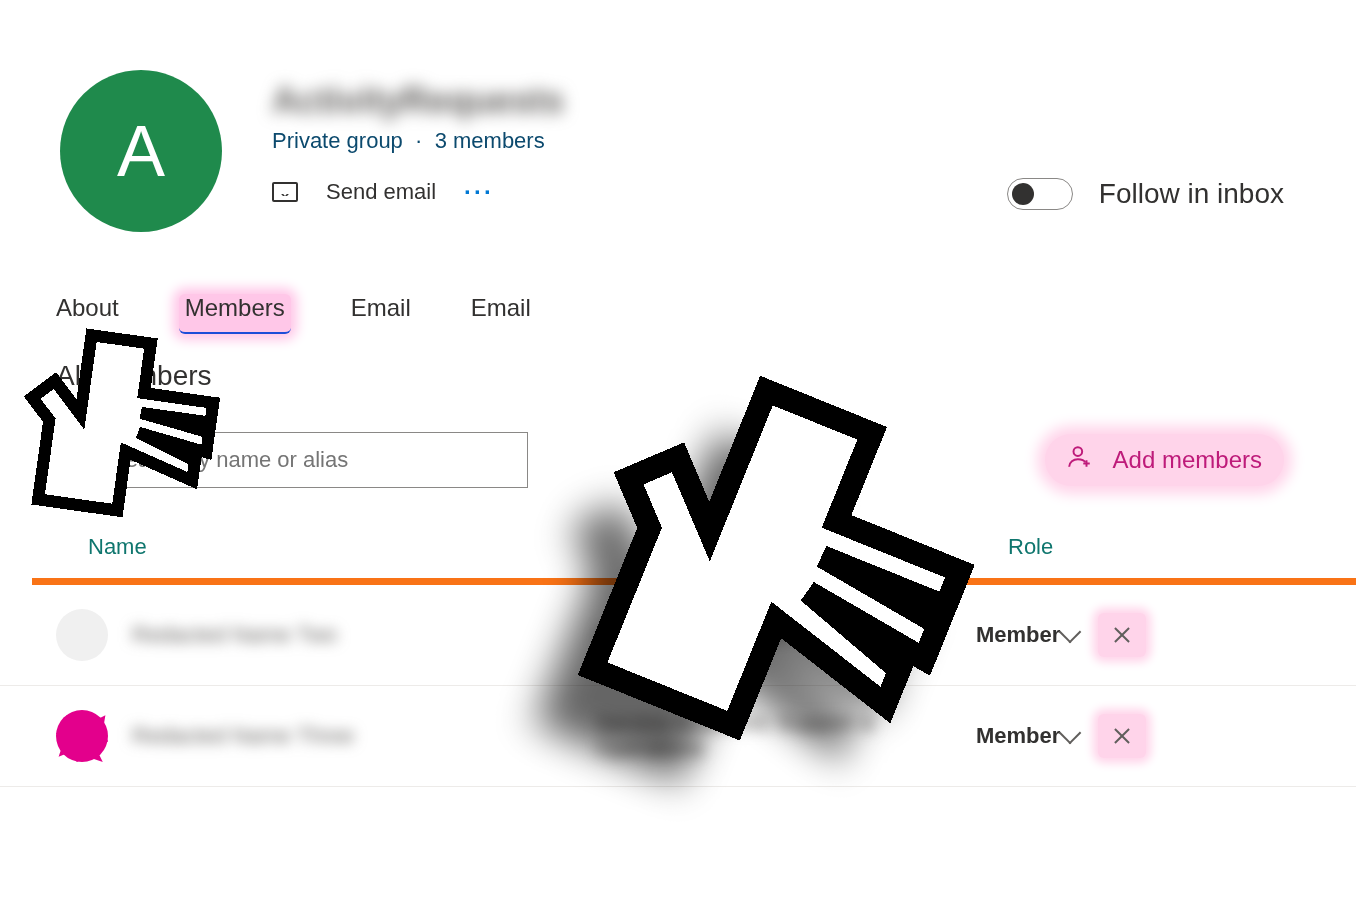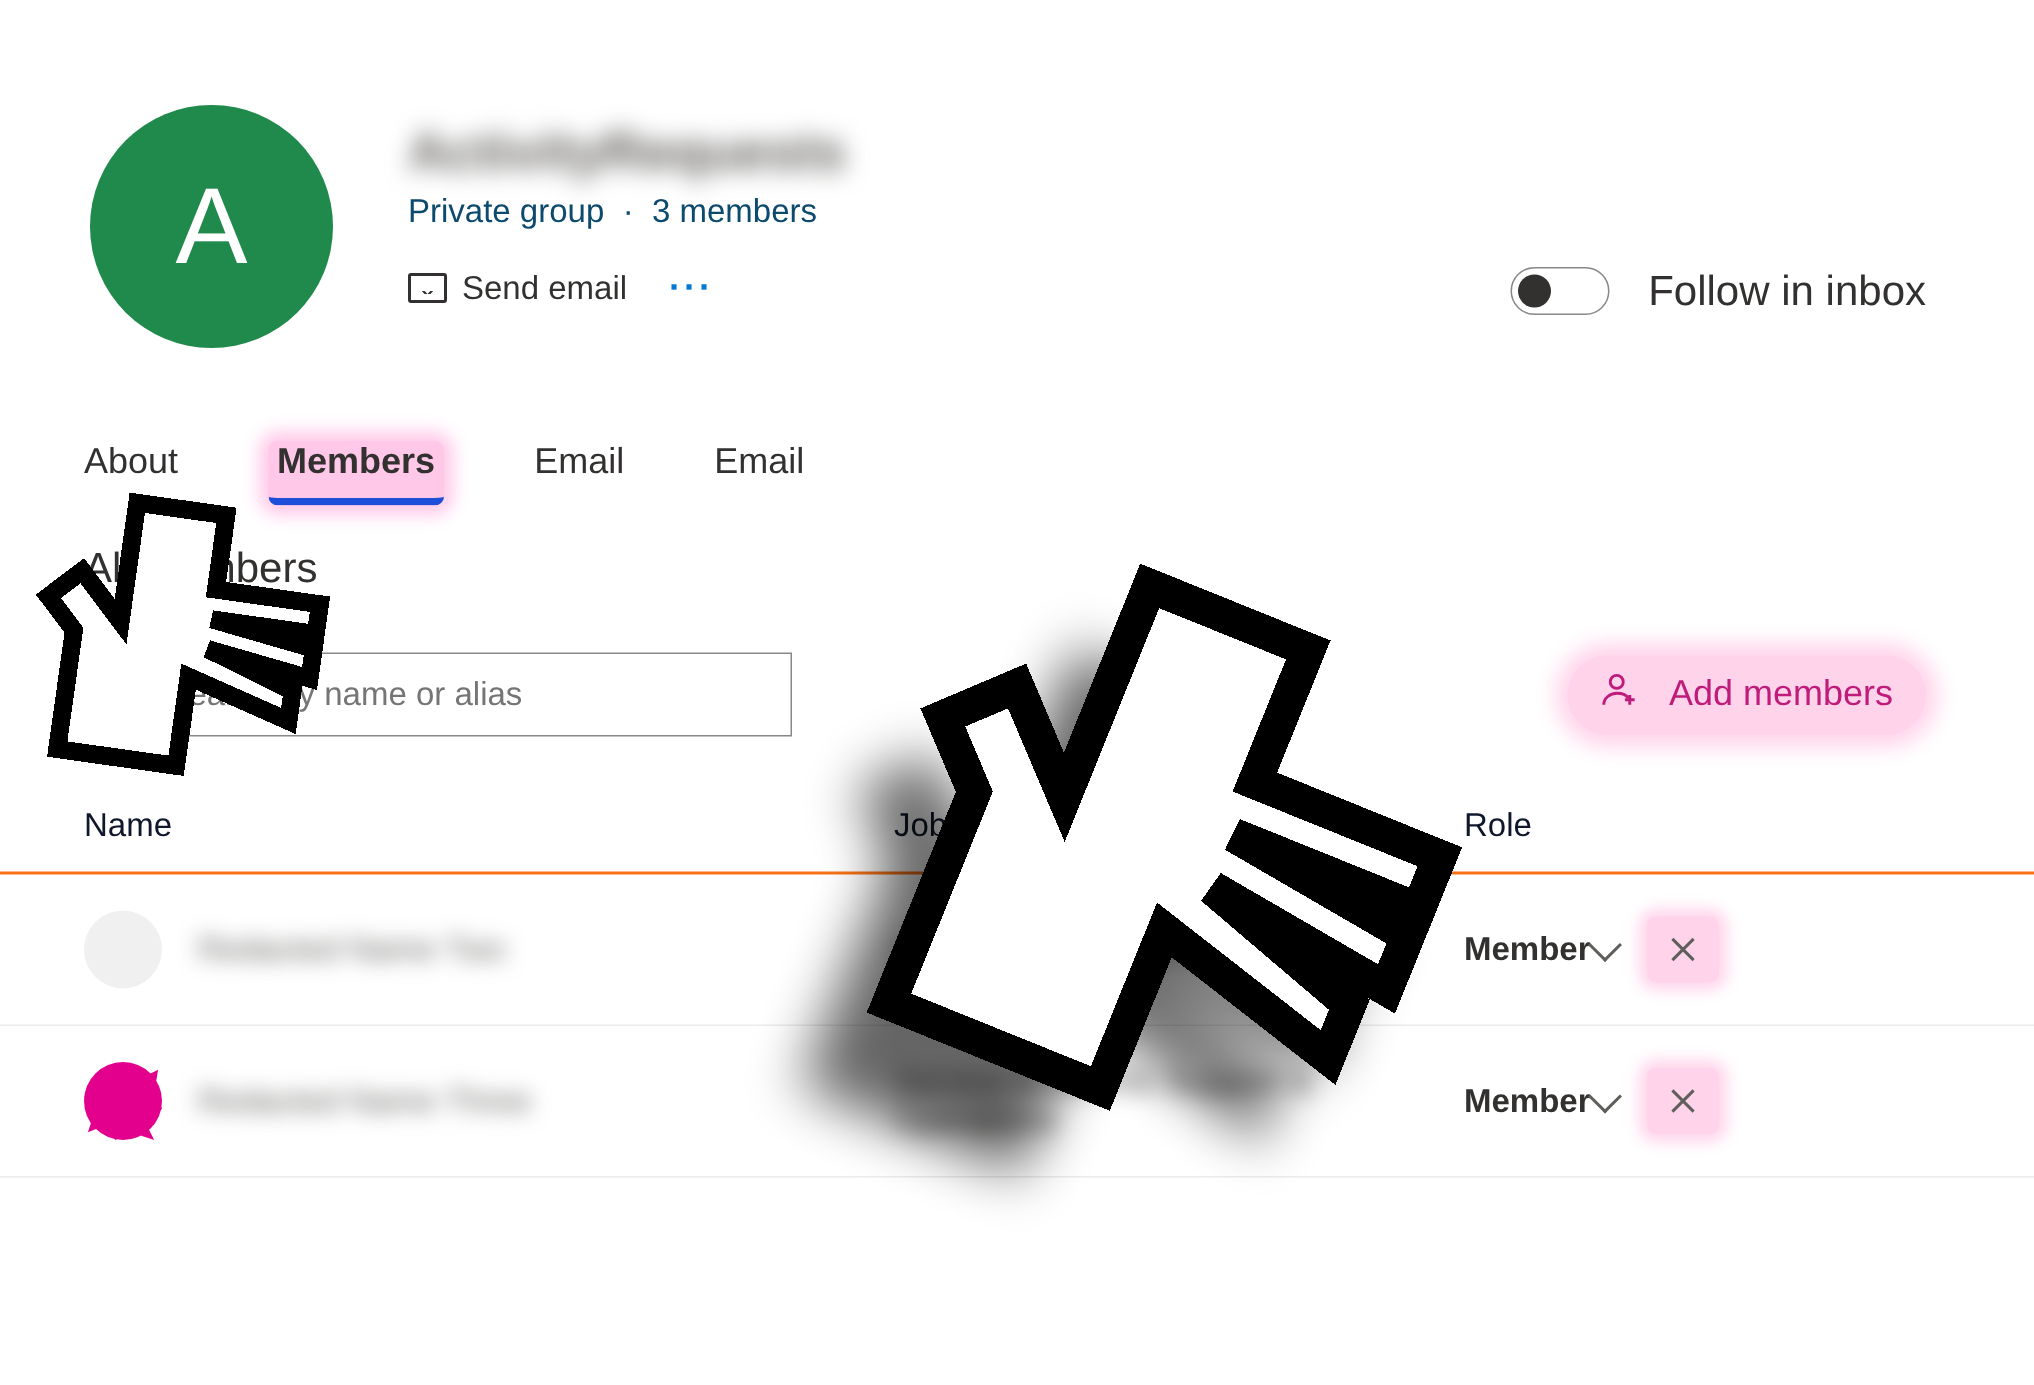--- a/index.html
+++ b/index.html
@@ -53,21 +53,21 @@
   }
   .actions-row {
     display: flex;
     align-items: center;
     gap: 28px;
     margin-top: 24px;
   }
   .send-email {
     display: flex;
     align-items: center;
-    gap: 10px;
+    gap: 28px;
     font-size: 22px;
     cursor: pointer;
   }
   .mail-icon {
     width: 26px;
     height: 20px;
     border: 2px solid #323130;
     border-radius: 2px;
     position: relative;
   }
@@ -120,22 +120,22 @@
     display: flex;
     gap: 60px;
     padding: 62px 0 0 56px;
     font-size: 24px;
   }
   .tab {
     cursor: pointer;
     padding-bottom: 10px;
   }
   .tab.active {
-    font-weight: 700;
-    border-bottom: 5px solid #1d4ed8;
+    font-weight: 400;
+    border-bottom: 2px solid #1d4ed8;
   }
   .tab.highlighted {
     background: #ffc7e8;
     border-radius: 6px;
     padding-left: 6px;
     padding-right: 6px;
     box-shadow: 0 0 12px 6px #ffc7e8;
   }
   .section-title {
     font-size: 28px;
@@ -176,23 +176,24 @@
     border-radius: 28px;
     box-shadow: 0 0 14px 8px #ffd4ea;
   }
   .add-members svg { width: 26px; height: 26px; }
   .table {
     margin-top: 46px;
   }
   .table-head {
     display: flex;
     padding: 0 72px 18px 56px;
-    border-bottom: 2px solid #f97316;
-    color: #0f172a;
-    font-size: 22px;
+    border-bottom: 7px solid #f97316;
+    color: #0f766e;
+    font-size: 22px;
+    margin-left: 32px;
   }
   .col-name { width: 540px; }
   .col-title { width: 380px; }
   .col-role { flex: 1; }
   .table-row {
     display: flex;
     align-items: center;
     padding: 24px 72px 24px 56px;
     border-bottom: 1px solid #edebe9;
     font-size: 22px;

